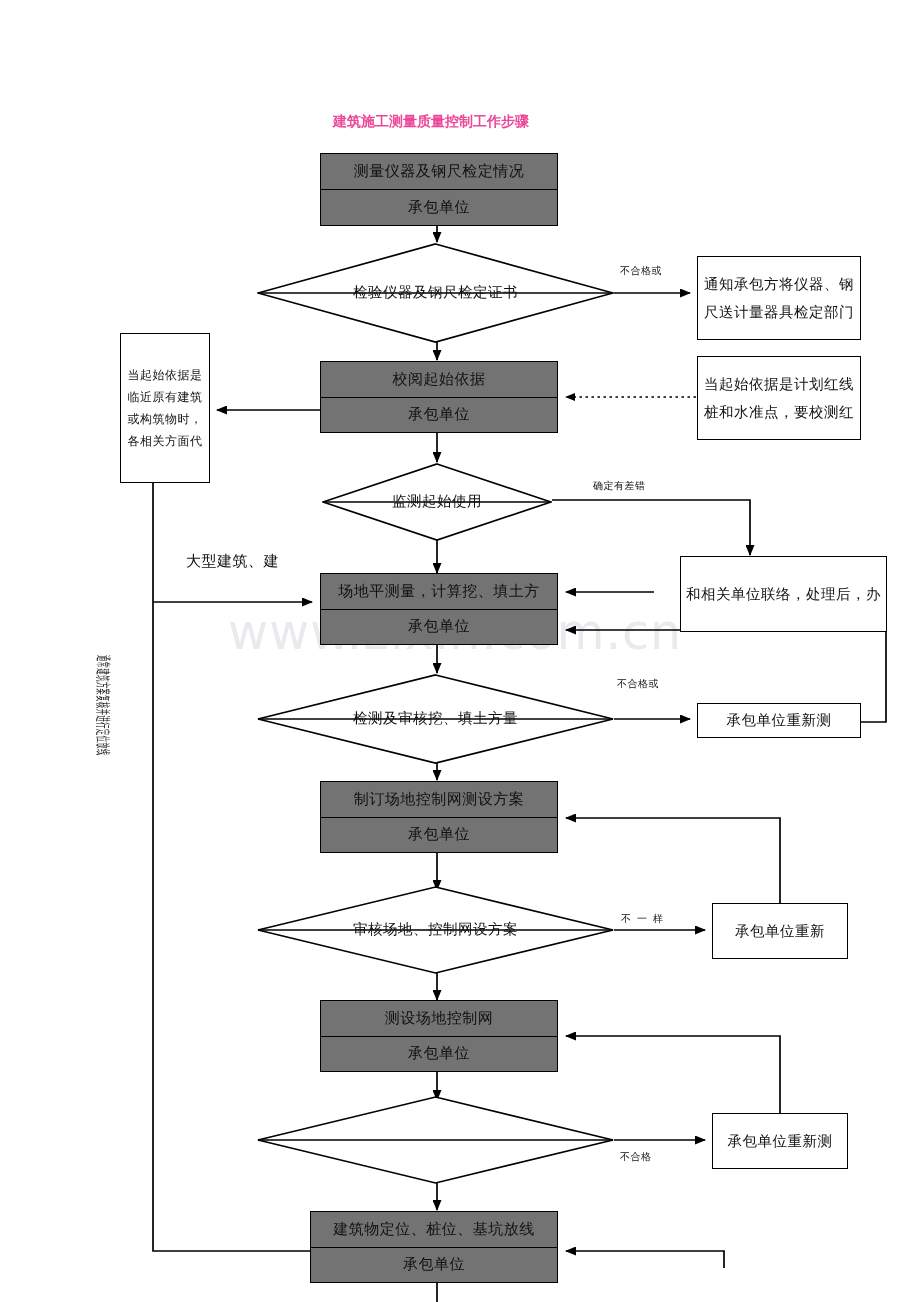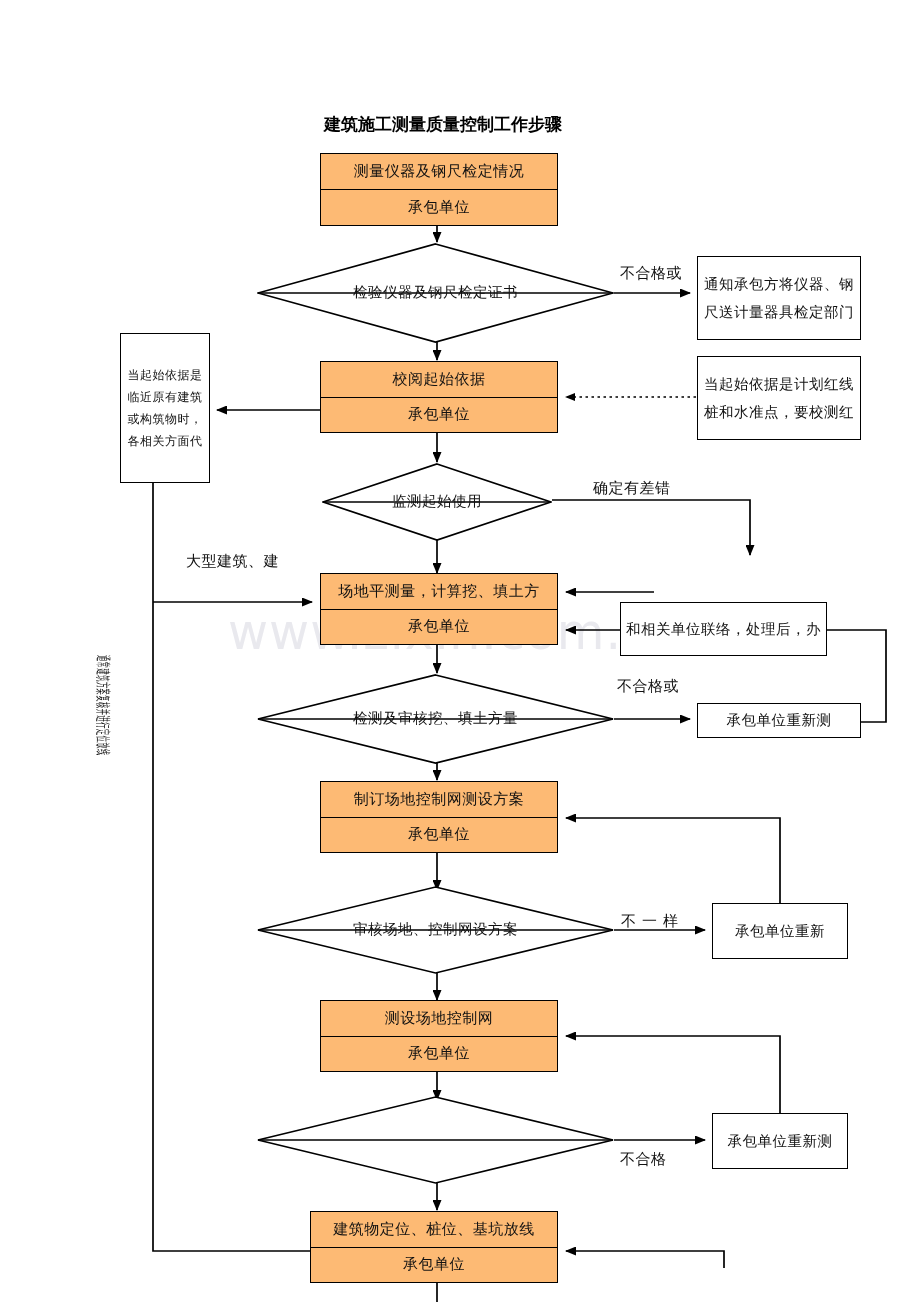--- a/index.html
+++ b/index.html
@@ -38,31 +38,32 @@
     left: 0;
     top: 0;
     width: 920px;
     height: 1302px;
     z-index: 1;
   }
   
   .title {
     position: absolute;
     font-weight: bold;
-    font-size: 17px;
-    color: #000000;
+    font-size: 14px;
+    color: #ec4899;
     white-space: nowrap;
     z-index: 3;
+    margin-left: 9px;
   }
   
   .pbox {
     position: absolute;
     box-sizing: border-box;
     border: 1.4px solid #000;
-    background: #fdba74;
+    background: #737373;
     z-index: 2;
     display: flex;
     flex-direction: column;
   }
   .pbox .r1, .pbox .r2 {
     flex: 1 1 50%;
     display: flex;
     align-items: center;
     justify-content: center;
     font-size: 15px;
@@ -104,21 +105,21 @@
     right: 0;
     text-align: center;
     font-size: 14.5px;
     color: #111;
     white-space: nowrap;
     letter-spacing: 0.5px;
   }
   
   .elabel {
     position: absolute;
-    font-size: 15px;
+    font-size: 10px;
     color: #111;
     white-space: nowrap;
     letter-spacing: 0.5px;
     z-index: 3;
   }
   .elabel.wide { letter-spacing: 6px; }
   
   .vnote {
     position: absolute;
     z-index: 3;
@@ -278,21 +279,21 @@
   <div class="sbox" style="left:697px; top:256px; width:164px; height:84px;">
     <div class="ln">通知承包方将仪器、钢</div>
     <div class="ln">尺送计量器具检定部门</div>
   </div>
 
   <div class="sbox" style="left:697px; top:356px; width:164px; height:84px;">
     <div class="ln">当起始依据是计划红线</div>
     <div class="ln">桩和水准点，要校测红</div>
   </div>
 
-  <div class="sbox" style="left:620px; top:556px; width:207px; height:54px;margin-top:46px;">
+  <div class="sbox" style="left:680px; top:556px; width:207px; height:76px;">
     <div class="ln">和相关单位联络，处理后，办</div>
   </div>
 
   <div class="sbox" style="left:697px; top:703px; width:164px; height:35px;">
     <div class="ln">承包单位重新测</div>
   </div>
 
   <div class="sbox" style="left:712px; top:903px; width:136px; height:56px;">
     <div class="ln">承包单位重新</div>
   </div>

